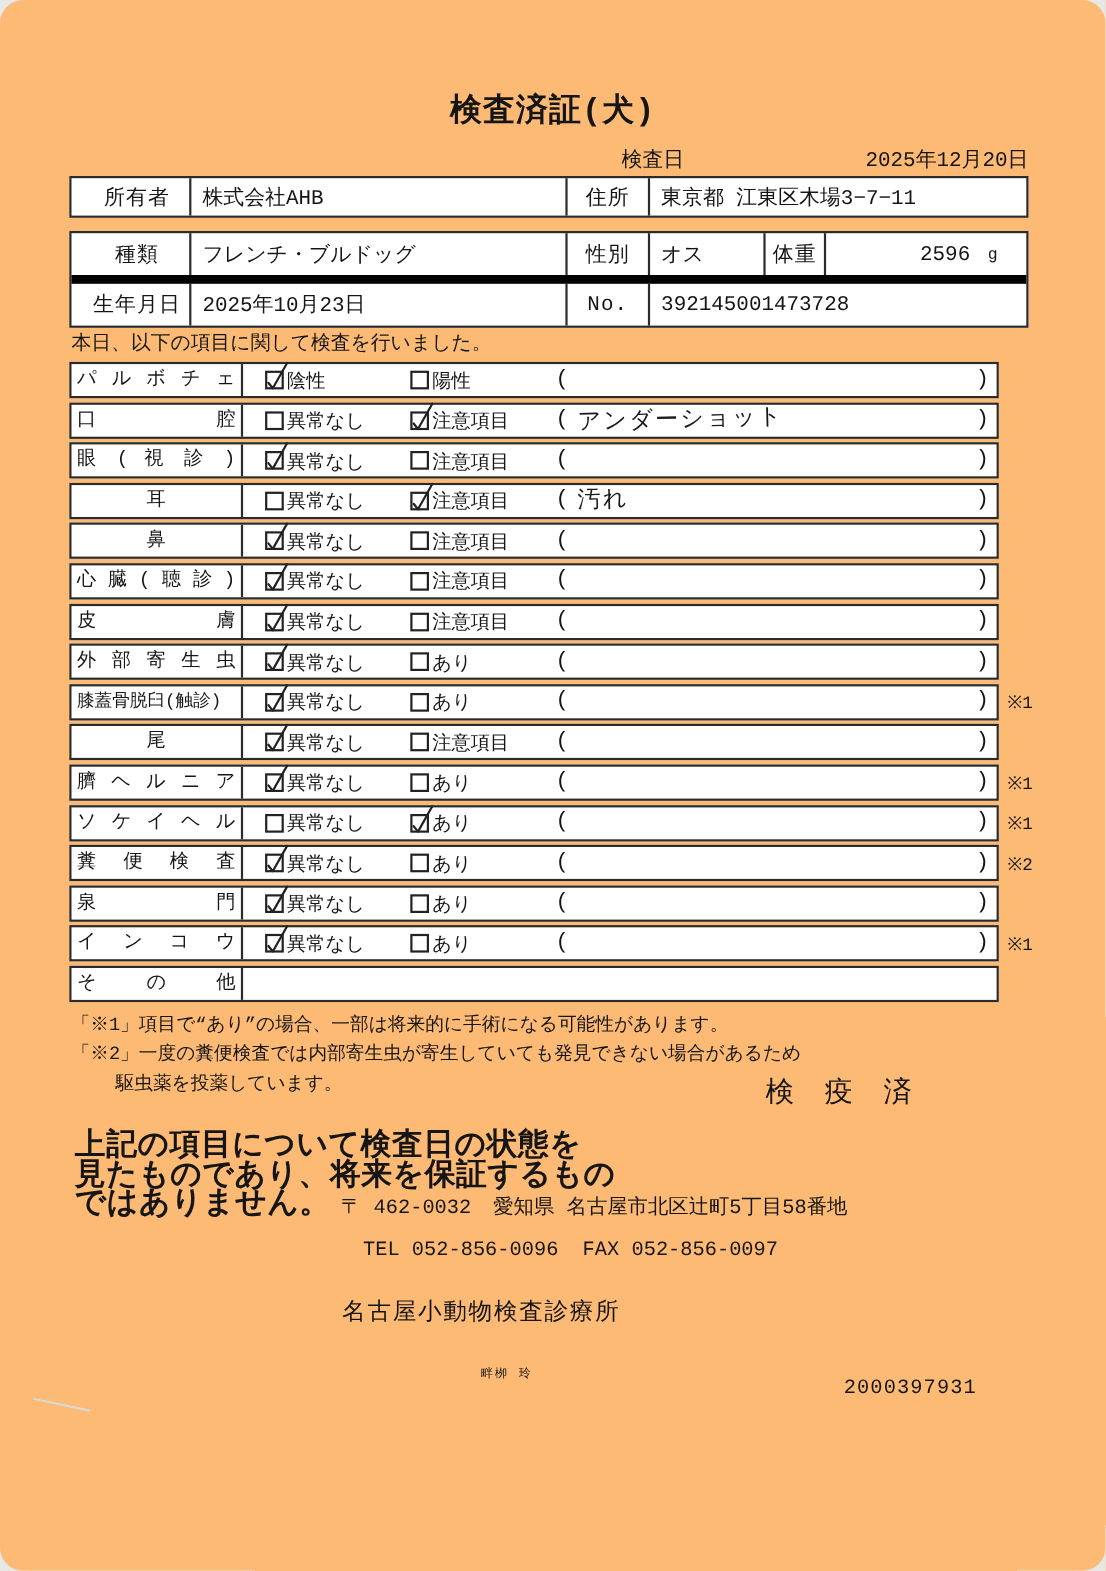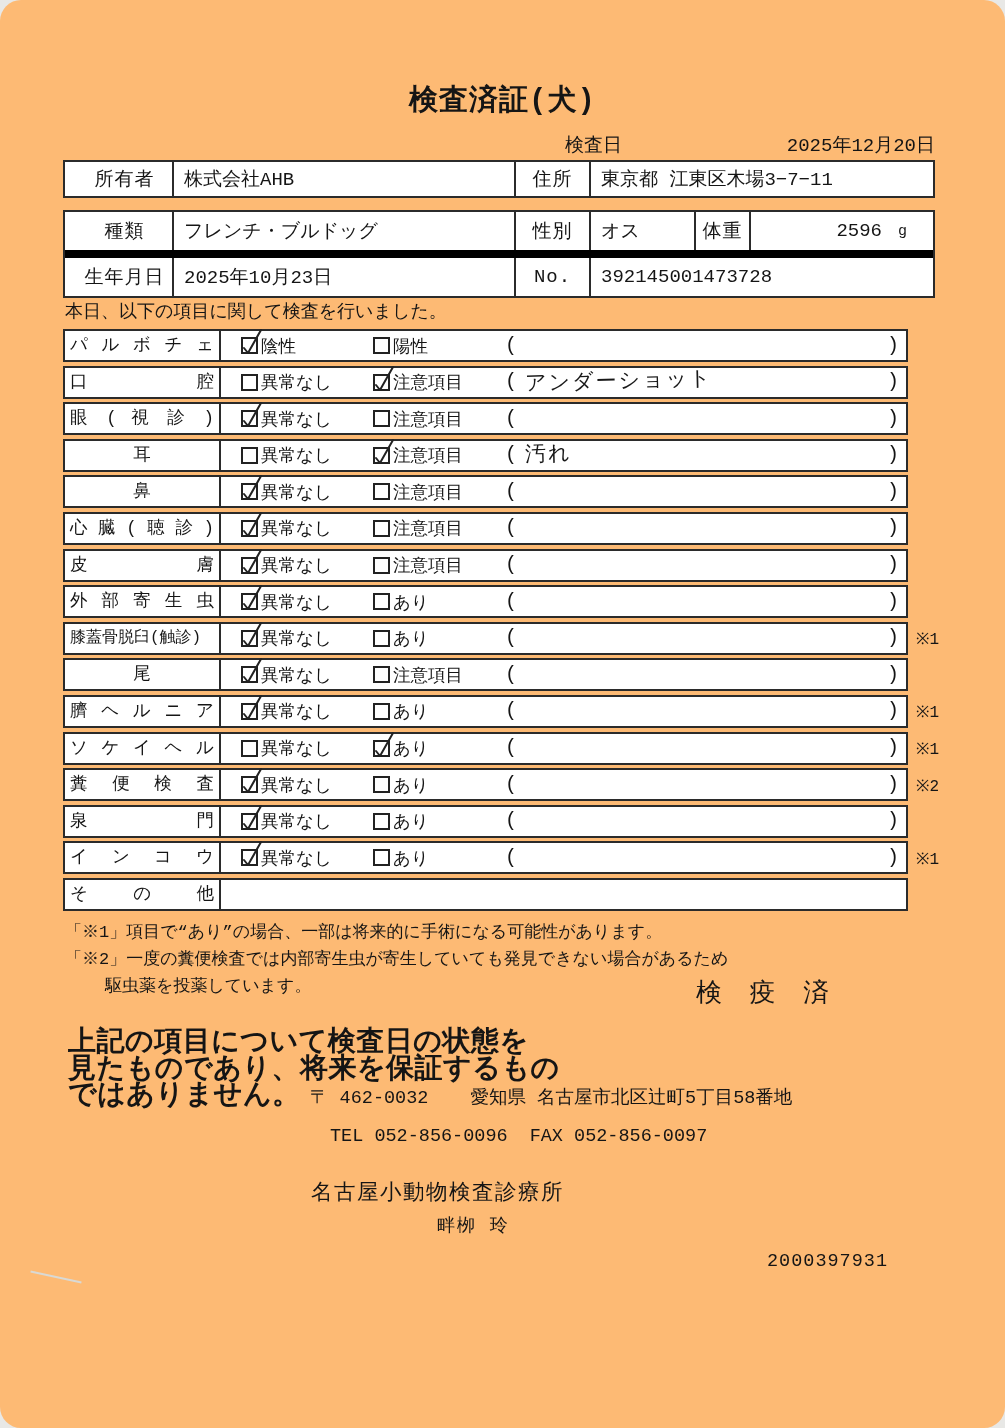--- a/index.html
+++ b/index.html
@@ -61,24 +61,24 @@
     position:absolute;left:460px;top:50%;
     transform:translateY(-56%) rotate(-1.5deg);
     font-size:21px;letter-spacing:2px;color:#191919;white-space:nowrap;
   }
   .note{position:absolute;left:851px;top:50%;transform:translateY(-50%);font-size:16px;white-space:nowrap;}
   
   .footnotes{position:absolute;top:919px;left:65px;font-size:17px;line-height:27px;}
   .fn.indent{padding-left:40px;}
   .disclaimer{position:absolute;top:1002px;left:68px;font-size:28px;font-weight:600;line-height:26.5px;letter-spacing:0.5px;margin-top:28px;}
   .stamp{position:absolute;top:975px;left:696px;font-size:26px;letter-spacing:6px;white-space:nowrap;}
-  .postal{position:absolute;top:1084px;left:310px;font-size:18.5px;display:flex;gap:42px;white-space:nowrap;}
+  .postal{position:absolute;top:1084px;left:310px;font-size:18.5px;display:flex;gap:20px;white-space:nowrap;}
   .telfax{position:absolute;top:1126px;left:330px;font-size:18.5px;display:flex;gap:22px;white-space:nowrap;}
   .clinic-name{position:absolute;top:1177px;left:311px;font-size:21.5px;letter-spacing:1.5px;white-space:nowrap;}
-  .vet-name{position:absolute;top:1213px;left:406px;font-size:18px;letter-spacing:2px;white-space:nowrap;padding-left:31px;}
+  .vet-name{position:absolute;top:1241px;left:406px;font-size:11px;letter-spacing:2px;white-space:nowrap;padding-left:31px;}
   .serial{position:absolute;top:1251px;left:767px;font-size:18.5px;letter-spacing:1px;}
   .scan-artifact{position:absolute;top:1276px;left:30px;width:52px;height:2px;background:#d9d9d4;transform:rotate(12deg);}
 </style>
 </head>
 <body>
 
 <div class="page">
 
   <h1 class="doc-title">検査済証(犬)</h1>
 

